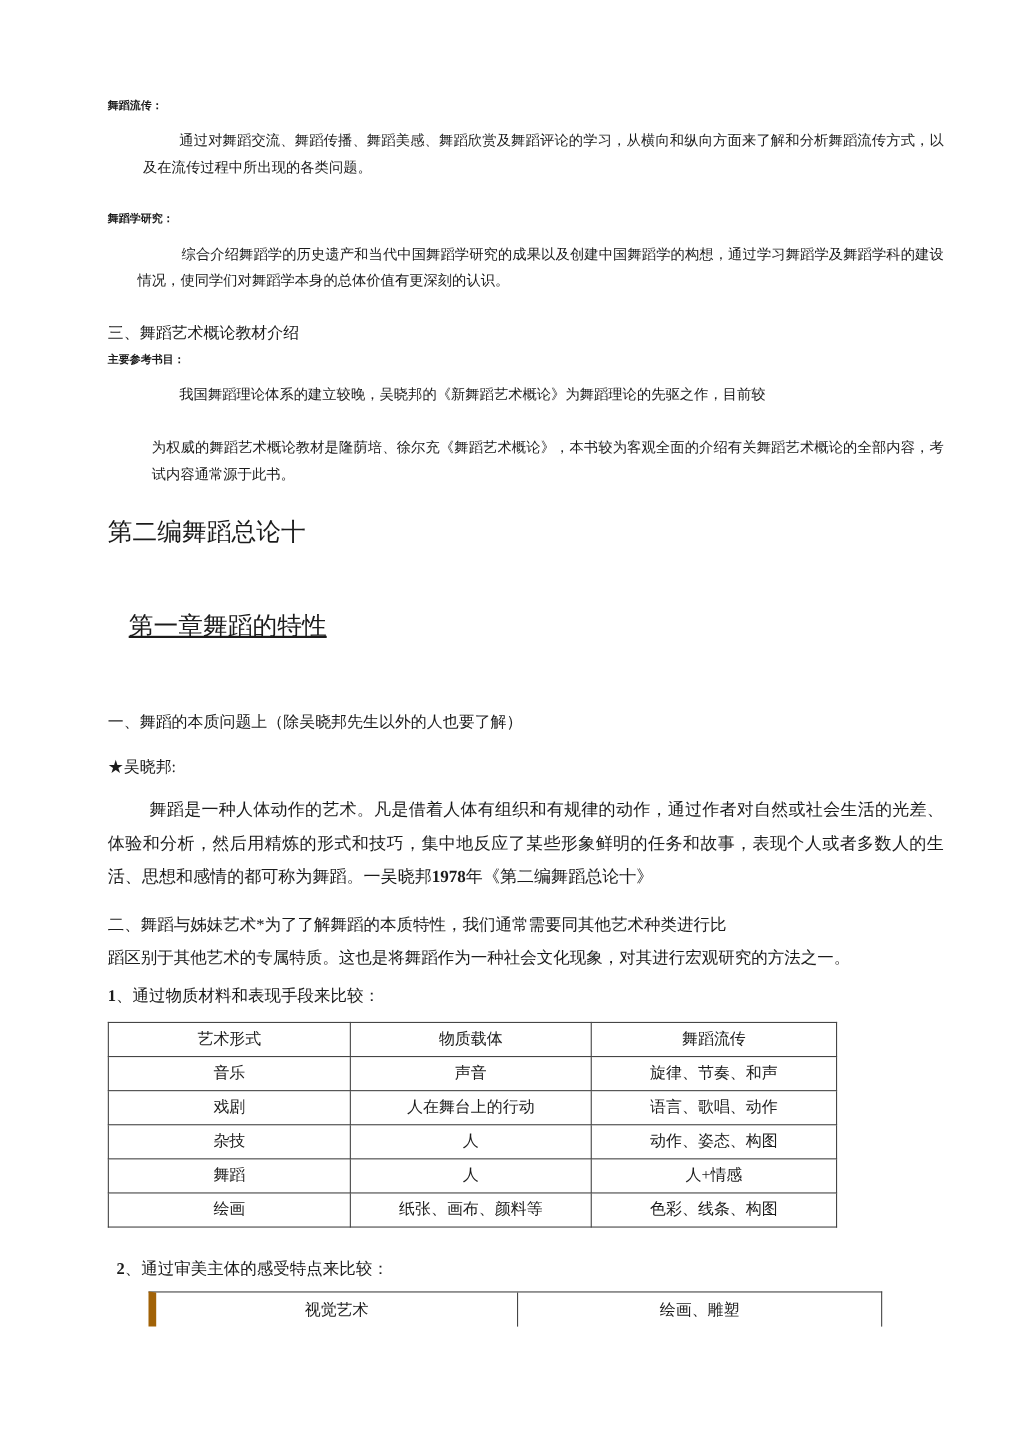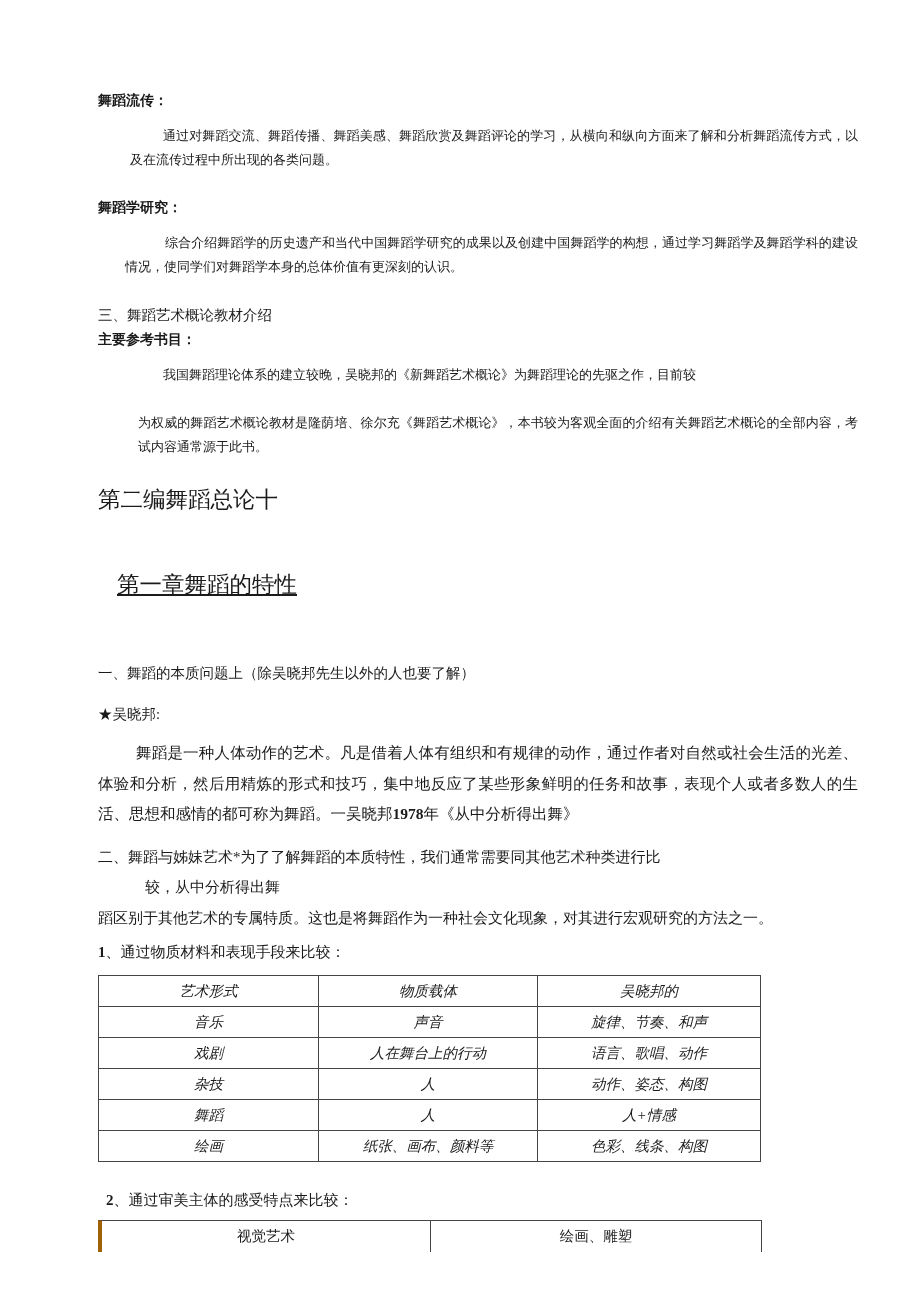--- a/index.html
+++ b/index.html
@@ -4,21 +4,21 @@
 <style>
   html,body { margin:0; padding:0; background:#ffffff; }
   body {
     width:920px; height:1301px; overflow:hidden;
     font-family:"Liberation Serif","DejaVu Serif",serif;
     color:#1b1b1b;
     -webkit-font-smoothing:antialiased;
   }
   .page { box-sizing:border-box; width:920px; height:1301px; padding:77px 62px 0 98px; }
 
-  .label-bold { font-weight:bold; font-size:14px; line-height:19px; }
+  .label-bold { font-weight:bold; font-size:10px; line-height:19px; }
   .body-para  { font-size:13px; line-height:23.5px; text-align:justify; margin:0; }
   .plain-line { font-size:14.5px; line-height:19px; margin:0; }
 
   .p-liuchuan   { margin:9px 0 0 32px; text-indent:33px; }
   .p-yanjiu     { margin:7px 0 0 27px; text-indent:40px; }
   .lbl-yanjiu   { margin-top:27px; }
   .sec3-line    { margin-top:28px; }
   .lbl-ref      { margin-top:5px; }
   .p-ref1       { margin:7px 0 0 40px; text-indent:25px; line-height:23px; }
   .p-ref2       { margin:25px 0 0 40px; }
@@ -38,29 +38,29 @@
   .compare-line  { font-size:15px; line-height:22px; margin:8px 0 0 0; }
   .compare-line2 { margin-top:27px; margin-left:8px; }
 
   table.cmp {
     border-collapse:collapse; margin-top:12px;
     width:662px; table-layout:fixed;
   }
   table.cmp td {
     border:1px solid #454545;
     height:30px; text-align:center; vertical-align:middle;
-    font-size:14.5px; padding:0 4px;font-style:italic;
+    font-size:14.5px; padding:0 4px;
   }
   table.cmp col.c1 { width:220px; }
   table.cmp col.c2 { width:219px; }
   table.cmp col.c3 { width:223px; }
 
   .t2 {
     margin-top:9px; width:659px; height:31px; display:flex;
-    border-top:1px solid #454545; border-left:4px solid #a16207; border-right:1px solid #454545;
+    border-top:1px solid #454545; border-left:7px solid #a16207; border-right:1px solid #454545;margin-left:37px;
   }
   .t2 .cell {
     display:flex; align-items:center; justify-content:center;
     font-size:14.5px; height:100%;
   }
   .t2 .cell.first { width:328px; border-right:1px solid #454545; }
   .t2 .cell.second { flex:1; }
 </style>
 </head>
 <body>
@@ -77,39 +77,38 @@
   <p class="label-bold lbl-ref">主要参考书目：</p>
   <p class="body-para p-ref1">我国舞蹈理论体系的建立较晚，吴晓邦的《新舞蹈艺术概论》为舞蹈理论的先驱之作，目前较</p>
   <p class="body-para p-ref2">为权威的舞蹈艺术概论教材是隆荫培、徐尔充《舞蹈艺术概论》，本书较为客观全面的介绍有关舞蹈艺术概论的全部内容，考试内容通常源于此书。</p>
 
   <h1 class="part-heading">第二编舞蹈总论十</h1>
   <h2 class="chapter-heading">第一章舞蹈的特性</h2>
 
   <p class="plain-line q1-line">一、舞蹈的本质问题上（除吴晓邦先生以外的人也要了解）</p>
   <p class="plain-line wu-line">★吴晓邦:</p>
 
-  <p class="quote-para"><span>舞蹈是一种人体动作的艺术。凡是借着人体有组织和有规律的动作，通过作者对自然或社会生活的光差、体验和分析，然后用精炼的形式和技巧，集中地反应了某些形象鲜明的任务和故事，表现个人或者多数人的生活、思想和感情的都可称为舞蹈。一吴晓邦</span><span class="bold">1978</span><span>年《从中分析得出舞》</span></p>
+  <p class="quote-para"><span>舞蹈是一种人体动作的艺术。凡是借着人体有组织和有规律的动作，通过作者对自然或社会生活的光差、体验和分析，然后用精炼的形式和技巧，集中地反应了某些形象鲜明的任务和故事，表现个人或者多数人的生活、思想和感情的都可称为舞蹈。一吴晓邦</span><span class="bold">1978</span><span>年《第二编舞蹈总论十》</span></p>
 
   <p class="q2-l1">二、舞蹈与姊妹艺术*为了了解舞蹈的本质特性，我们通常需要同其他艺术种类进行比</p>
-  <p class="q2-l2">较，从中分析得出舞</p>
   <p class="q2-l3">蹈区别于其他艺术的专属特质。这也是将舞蹈作为一种社会文化现象，对其进行宏观研究的方法之一。</p>
 
   <p class="compare-line"><span class="bold">1</span><span>、通过物质材料和表现手段来比较：</span></p>
 
   <table class="cmp">
     <colgroup>
         <col class="c1">
         <col class="c2">
         <col class="c3">
       </colgroup>
     <tbody>
       <tr>
         <td>艺术形式</td>
         <td>物质载体</td>
-        <td>吴晓邦的</td>
+        <td>舞蹈流传</td>
       </tr>
       <tr>
         <td>音乐</td>
         <td>声音</td>
         <td>旋律、节奏、和声</td>
       </tr>
       <tr>
         <td>戏剧</td>
         <td>人在舞台上的行动</td>
         <td>语言、歌唱、动作</td>

